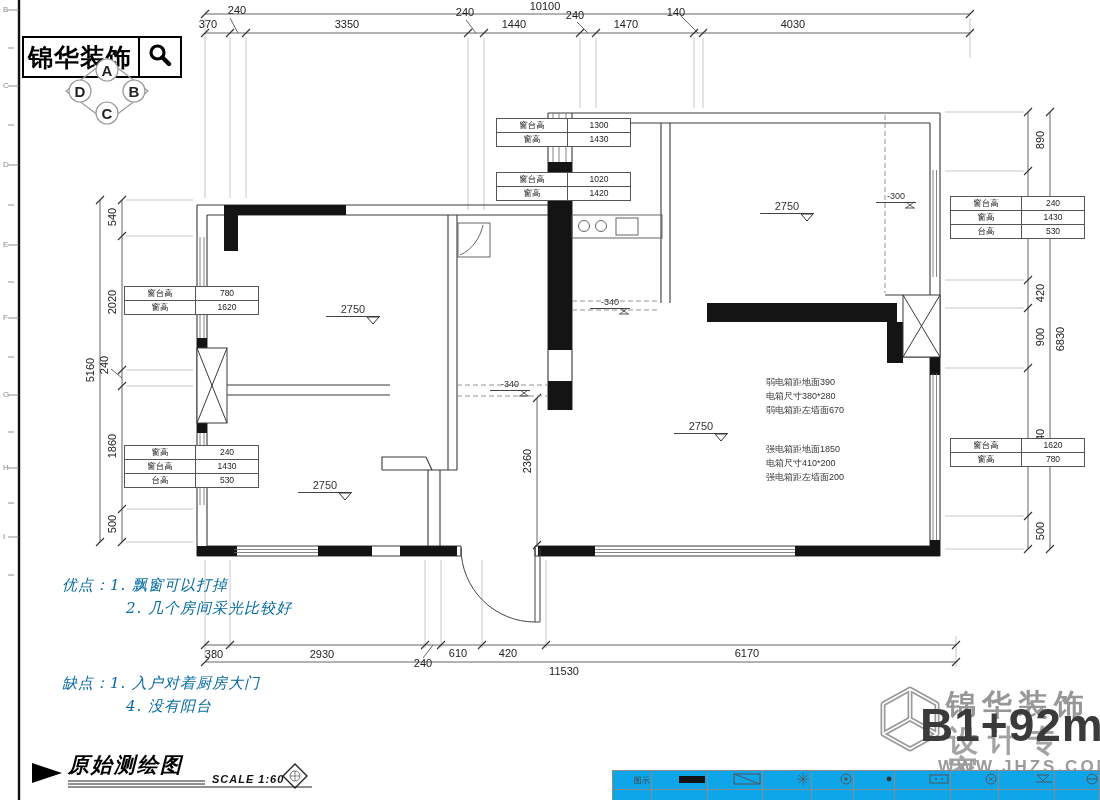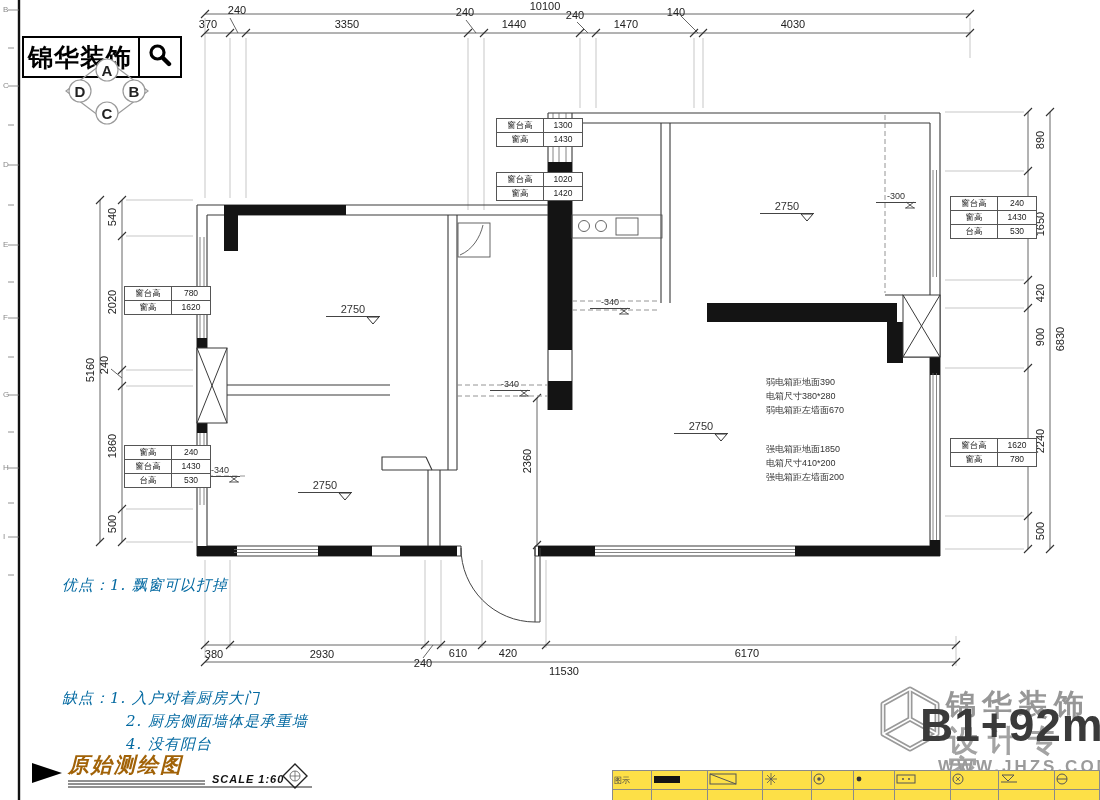--- a/index.html
+++ b/index.html
@@ -10,42 +10,42 @@
   .dv{position:absolute;font:11px/1.1 "Liberation Sans",sans-serif;color:#222;text-align:center;
       width:44px;transform:rotate(-90deg)}
   .lvl{position:absolute;color:#333}
   .lvl .lvl-t{display:block;border-bottom:1px solid #444;padding:0 6px 1px;text-align:center;
       font:11px "Liberation Sans",sans-serif}
   .lvl svg{position:absolute;right:0;top:13px}
   .lvl.sm .lvl-t{font-size:9px;padding:0 3px 1px}
   .lvl.sm svg{top:10px}
   table.wt{border-collapse:collapse;background:#fff}
   table.wt td{border:1px solid #555;font:8.5px/1 "Liberation Sans",sans-serif;color:#222;
-      padding:1px 6px;height:11px;text-align:center;background:#fff}
+      padding:1px 18px;height:11px;text-align:center;background:#fff}
   table.wt td.l{min-width:34px}
   table.wt td.v{min-width:26px}
   .etext{position:absolute;font:9px/14px "Liberation Sans",sans-serif;color:#333}
   .note{position:absolute;font:italic 15px/23px "DejaVu Serif",serif;color:#0369a1;letter-spacing:1px}
   .note .indent{margin-left:64px}
   .slogan{position:absolute;font:bold 19px/1 "Liberation Sans",sans-serif;color:#000;letter-spacing:1px}
   .brandbox{position:absolute;border:2.5px solid #000;display:flex;align-items:center;background:#fff}
   .brandbox .bt{font:bold 25px/1 "Liberation Sans",sans-serif;color:#000;padding:4px 6px 4px 4px;letter-spacing:1px}
   .brandbox .divv{width:2px;align-self:stretch;background:#000}
   .brandbox .mag{padding:3px 8px}
   .cletter{position:absolute;font:bold 15px/1 "Liberation Sans",sans-serif;color:#222;width:16px;text-align:center}
   .rletter{position:absolute;font:8px/1 "Liberation Sans",sans-serif;color:#8a8a8a}
-  .tb-title{position:absolute;font:italic 600 21px/1 "DejaVu Serif",serif;color:#a16207;letter-spacing:2px}
+  .tb-title{position:absolute;font:italic 600 21px/1 "DejaVu Serif",serif;color:#000000;letter-spacing:2px}
   .tb-scale{position:absolute;font:italic bold 11px/1 "Liberation Sans",sans-serif;color:#111;letter-spacing:1px}
   .wm-brand{position:absolute;font:bold 30px/1 "Liberation Sans",sans-serif;color:#979797;letter-spacing:6px}
   .wm-tag{position:absolute;font:bold 30px/1 "Liberation Sans",sans-serif;color:#a3a3a3;letter-spacing:10px}
   .wm-area{position:absolute;font:bold 46px/1 "Liberation Sans",sans-serif;color:#3a3a3a;letter-spacing:1px}
   .wm-site{position:absolute;font:bold 17px/1 "Liberation Sans",sans-serif;color:#9b9b9b;letter-spacing:3px}
   table.legend{border-collapse:collapse;background:#fff}
-  table.legend td{border:1px solid #8a8a8a;height:16px;text-align:left;vertical-align:middle;
-      font:8px "Liberation Sans",sans-serif;color:#444;background:#fde047}
+  table.legend td{border:1px solid #8a8a8a;height:16px;text-align:right;vertical-align:middle;
+      font:8px "Liberation Sans",sans-serif;color:#444;background:#0ea5e9}
   .plansvg{position:absolute;left:0;top:0}
 </style>
 </head>
 <body>
 
 <div id="app">
 
 <svg class="plansvg" width="1100" height="800" viewBox="0 0 1100 800">
 
   <g stroke="#111" stroke-width="2.4">
@@ -370,24 +370,24 @@
   <div>弱电箱距左墙面670</div>
 </div>
 <div class="etext" style="left:766px;top:442px">
   <div>强电箱距地面1850</div>
   <div>电箱尺寸410*200</div>
   <div>强电箱距左墙面200</div>
 </div>
 
 <div class="note" style="left:62px;top:574px">
   <div><span>优点：</span><span>1. 飘窗可以打掉</span></div>
-</div>
-<div class="note" style="left:62px;top:687px">
+  <div class="indent">2. 几个房间采光比较好</div>
+</div>
+<div class="note" style="left:62px;top:672px">
   <div><span>缺点：</span><span>1. 入户对着厨房大门</span></div>
-  <div class="indent">2. 厨房侧面墙体是承重墙</div>
   <div class="indent">4. 没有阳台</div>
 </div>
 
 <svg class="abs" style="left:32px;top:763px" width="30" height="20" viewBox="0 0 30 20">
   <polygon points="0,0 30,10 0,20" fill="#000"></polygon>
 </svg>
 <div class="tb-title" style="left:68px;top:754px">原始测绘图</div>
 <div class="tb-scale" style="left:212px;top:774px">SCALE 1:60</div>
 <svg class="abs" style="left:282px;top:763px" width="26" height="26" viewBox="0 0 26 26">
   <polygon points="13,1 25,13 13,25 1,13" fill="none" stroke="#222" stroke-width="1.4"></polygon>

